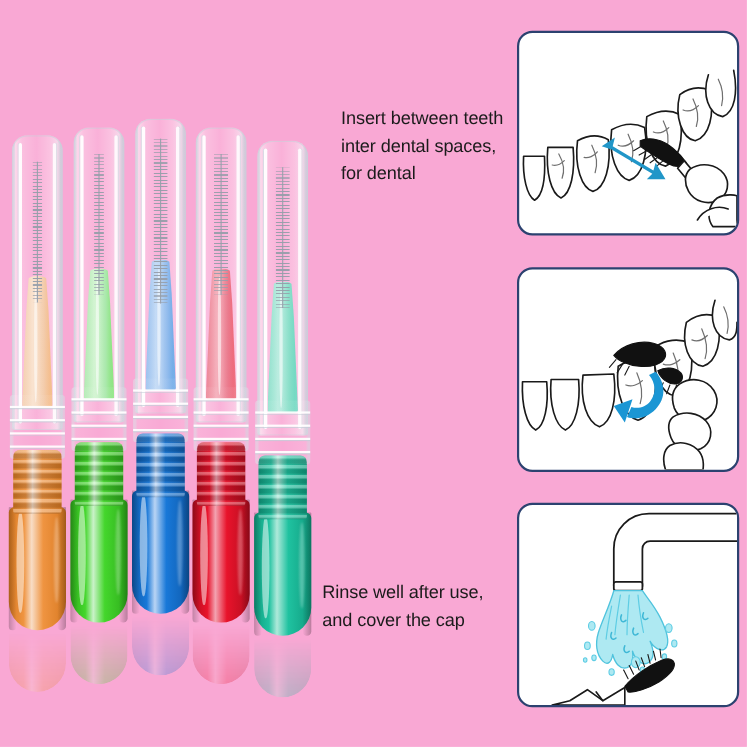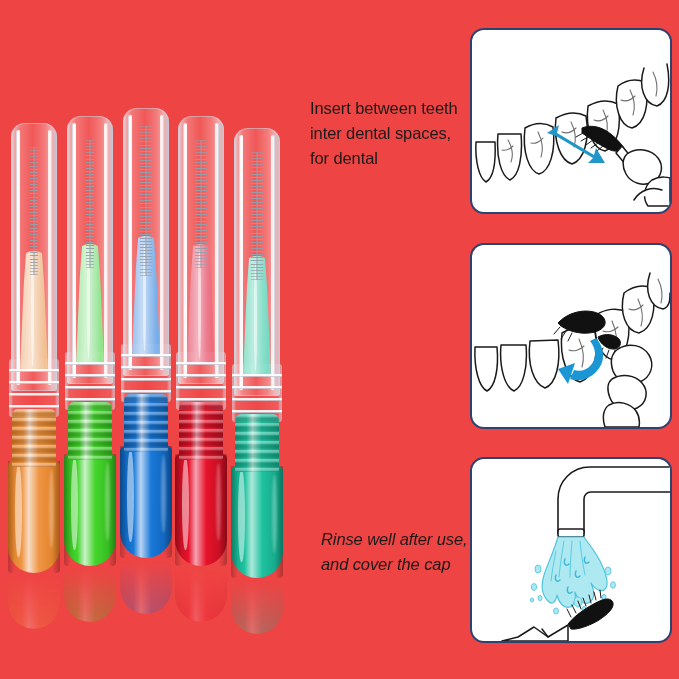--- a/index.html
+++ b/index.html
@@ -13,21 +13,21 @@
     position: relative;
     overflow: hidden;
     font-family: "Liberation Sans", sans-serif;
     -webkit-font-smoothing: antialiased;
   }
   #page {
     position: absolute;
     left: 0; top: 0;
     width: 679px;
     height: 679px;
-    background: #ef4444;
+    background: #f9a8d4;
   }
 
   
   #product-group {
     position: absolute;
     left: 0px;
     top: 108px;
     width: 292px;
     height: 460px;
   }
@@ -246,21 +246,21 @@
   .caption {
     position: absolute;
     color: #1b1b1b;
     font-size: 16.5px;
     line-height: 25px;
     letter-spacing: -0.1px;
     white-space: pre-line;
   }
   #caption-1 { left: 310px; top: 96px;  width: 160px; }
   #caption-2 { left: 302px; top: 298px; width: 172px; }
-  #caption-3 { left: 321px; top: 527px; width: 168px; font-style: italic; }
+  #caption-3 { left: 293px; top: 527px; width: 168px; }
 
   
   .panel {
     position: absolute;
     border: 2px solid #2c4270;
     border-radius: 14px;
     background: #ffffff;
     overflow: hidden;
   }
   #panel-1 { left: 470px; top: 28px;  width: 198px; height: 182px; }

